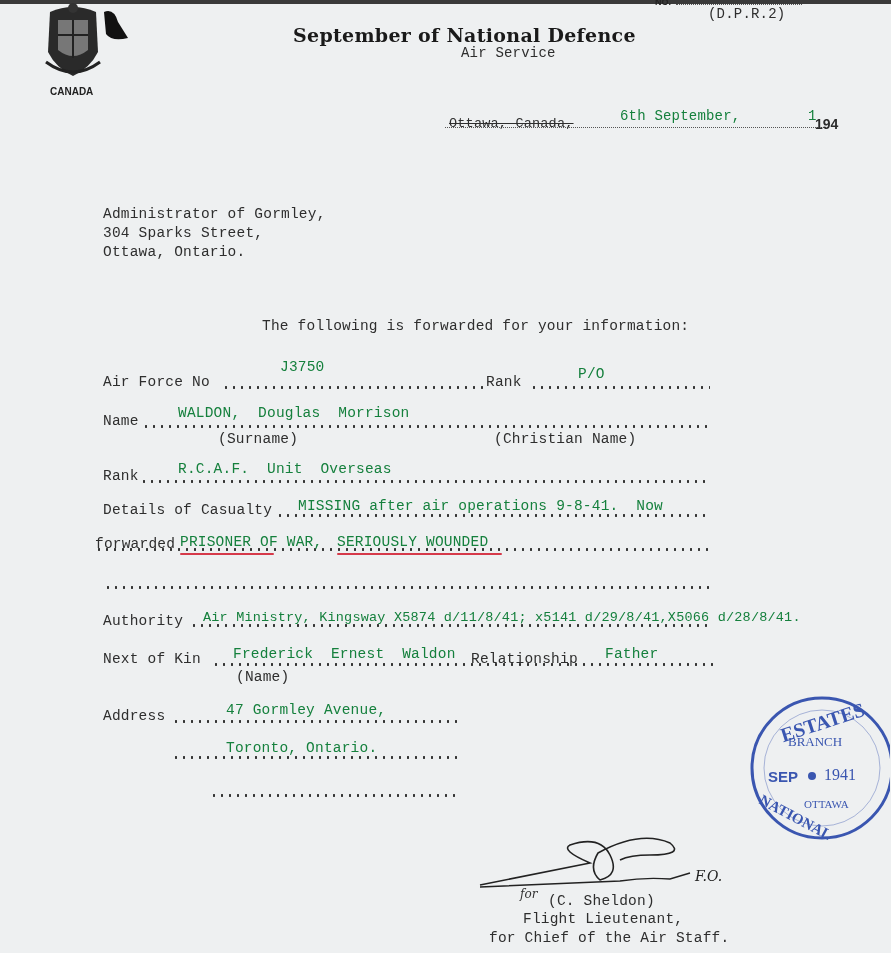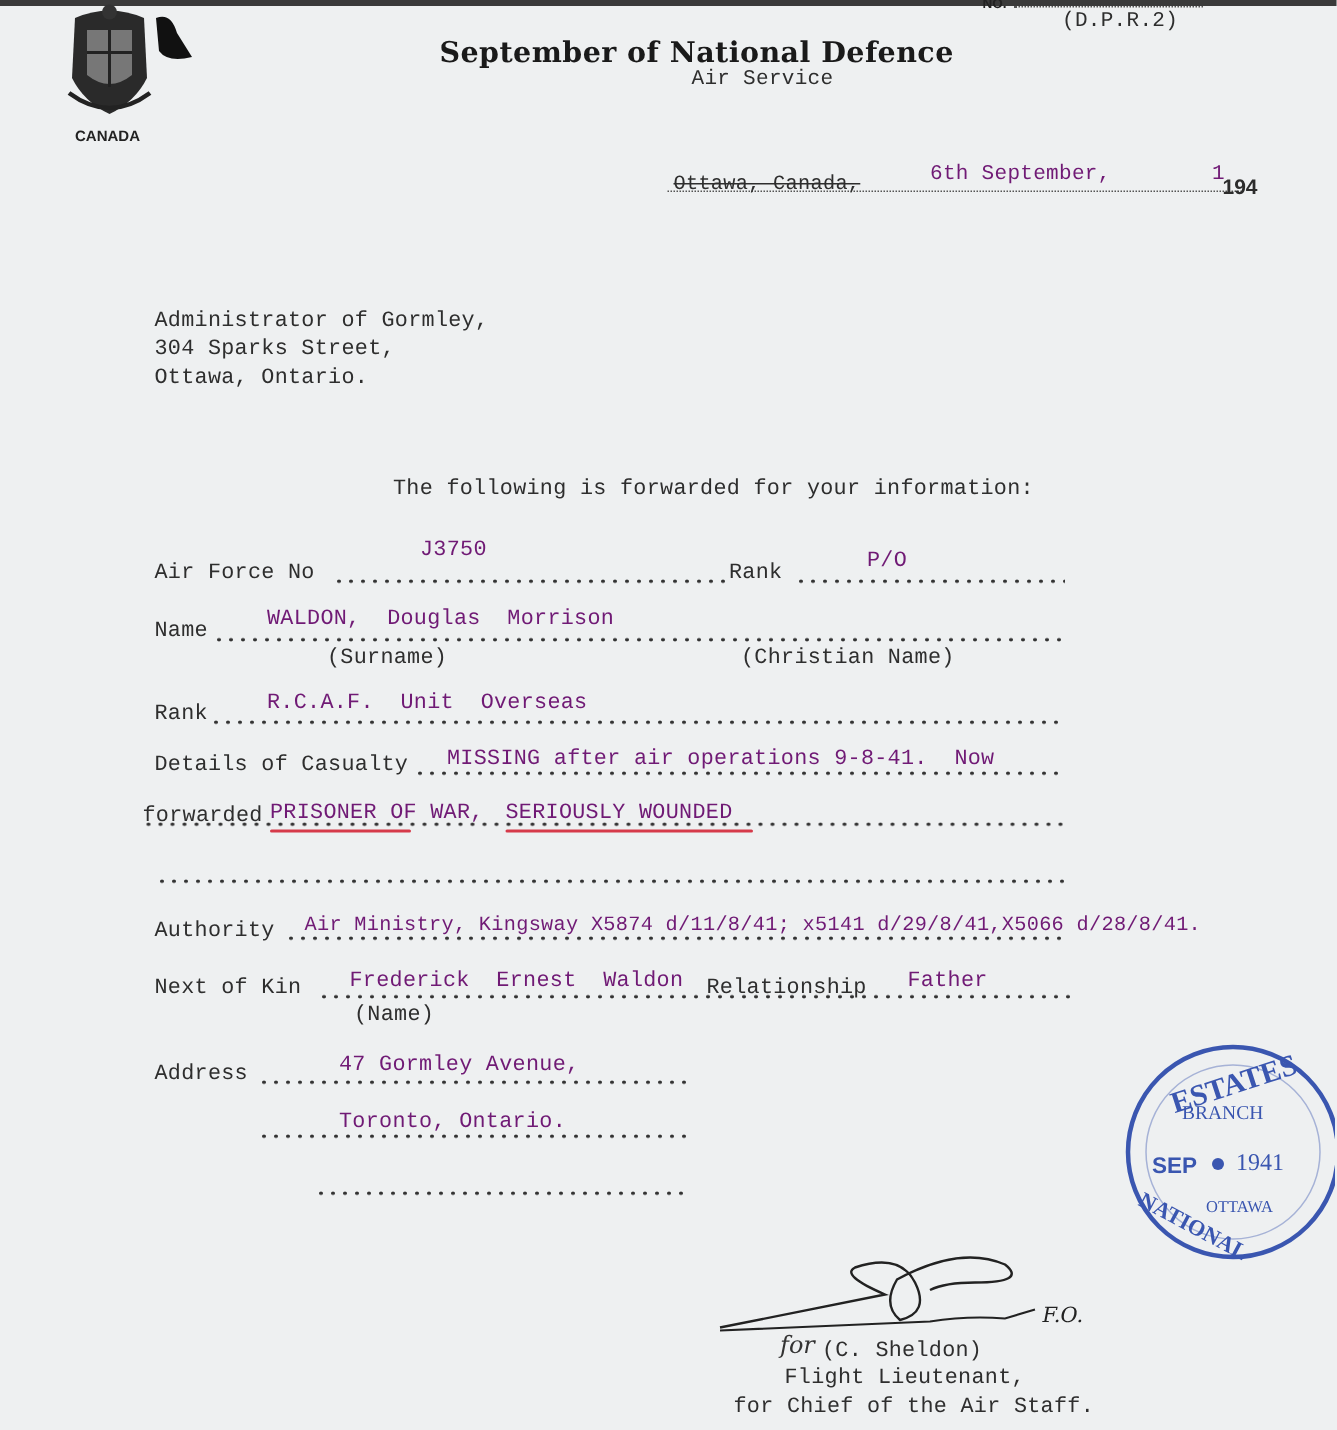--- a/index.html
+++ b/index.html
@@ -5,38 +5,38 @@
   html, body { margin: 0; padding: 0; }
   body {
     width: 891px; height: 953px; position: relative; overflow: hidden;
     background: #eef0f1;
     font-family: "Liberation Mono", "DejaVu Sans Mono", monospace;
     color: #2c2c2c;
   }
   .topbar { position: absolute; left: 0; top: 0; width: 891px; height: 4px; background: #3a3a3a; }
   .abs { position: absolute; white-space: pre; }
   .tw { font-family: "Liberation Mono", "DejaVu Sans Mono", monospace; font-size: 14.5px; color: #2e2e2e; letter-spacing: 0.2px; }
-  .typed { color: #701a75; }
+  .typed { color: #15803d; }
   .crest { position: absolute; left: 42px; top: 2px; width: 62px; height: 76px; }
   .canada { font-family: "Liberation Sans", "DejaVu Sans", sans-serif; font-weight: bold; font-size: 10px; left: 50px; top: 86px; color: #222; }
   .dept { font-family: "DejaVu Serif", "Liberation Serif", serif; font-weight: bold; font-size: 19px; left: 293px; top: 24px; color: #1a1a1a; letter-spacing: 0.3px; }
   .airservice { left: 422px; top: 45px; font-size: 14px; margin-left: 39px; }
   .no-label { font-family: "Liberation Sans", sans-serif; font-weight: bold; font-size: 9px; left: 655px; top: -3px; color: #222; }
   .no-line { position: absolute; left: 676px; top: 4px; width: 126px; border-bottom: 1px dotted #555; }
   .dpr { left: 692px; top: 6px; font-size: 14px; margin-left: 16px; }
   .place { left: 449px; top: 116px; font-size: 13.5px; text-decoration: line-through; }
   .date-line { position: absolute; left: 445px; top: 127px; width: 383px; border-bottom: 1px dotted #555; }
   .date { left: 620px; top: 108px; font-size: 14px; }
   .year-prefix { font-family: "Liberation Sans", sans-serif; font-weight: bold; font-size: 14px; left: 775px; top: 116px; margin-left: 40px; }
   .year-suffix { left: 808px; top: 108px; font-size: 14px; }
   .dots { position: absolute; height: 3px; background-image: radial-gradient(circle, #333 1.1px, transparent 1.3px); background-size: 8px 3px; background-repeat: repeat-x; }
   .underline-red { position: absolute; height: 2px; background: #d63a4a; border-radius: 1px; }
   .stamp { position: absolute; left: 740px; top: 696px; width: 150px; height: 160px; }
   .sig { position: absolute; left: 470px; top: 825px; width: 300px; height: 80px; }
-  .sig-for { font-family: "DejaVu Serif", serif; font-style: italic; font-size: 16px; left: 520px; top: 887px; color: #333; }
+  .sig-for { font-family: "DejaVu Serif", serif; font-style: italic; font-size: 12px; left: 520px; top: 887px; color: #333; }
 </style>
 </head>
 <body>
 
 <div class="topbar"></div>
 
 <svg class="crest" viewBox="0 0 62 76">
   <path d="M8 10 Q31 0 54 10 L56 50 Q48 66 31 74 Q14 66 6 50 Z" fill="#2a2a2a"></path>
   <path d="M16 18 L46 18 L46 48 Q31 60 16 48 Z" fill="#777"></path>
   <path d="M31 18 L31 56 M16 33 L46 33" stroke="#222" stroke-width="2"></path>

